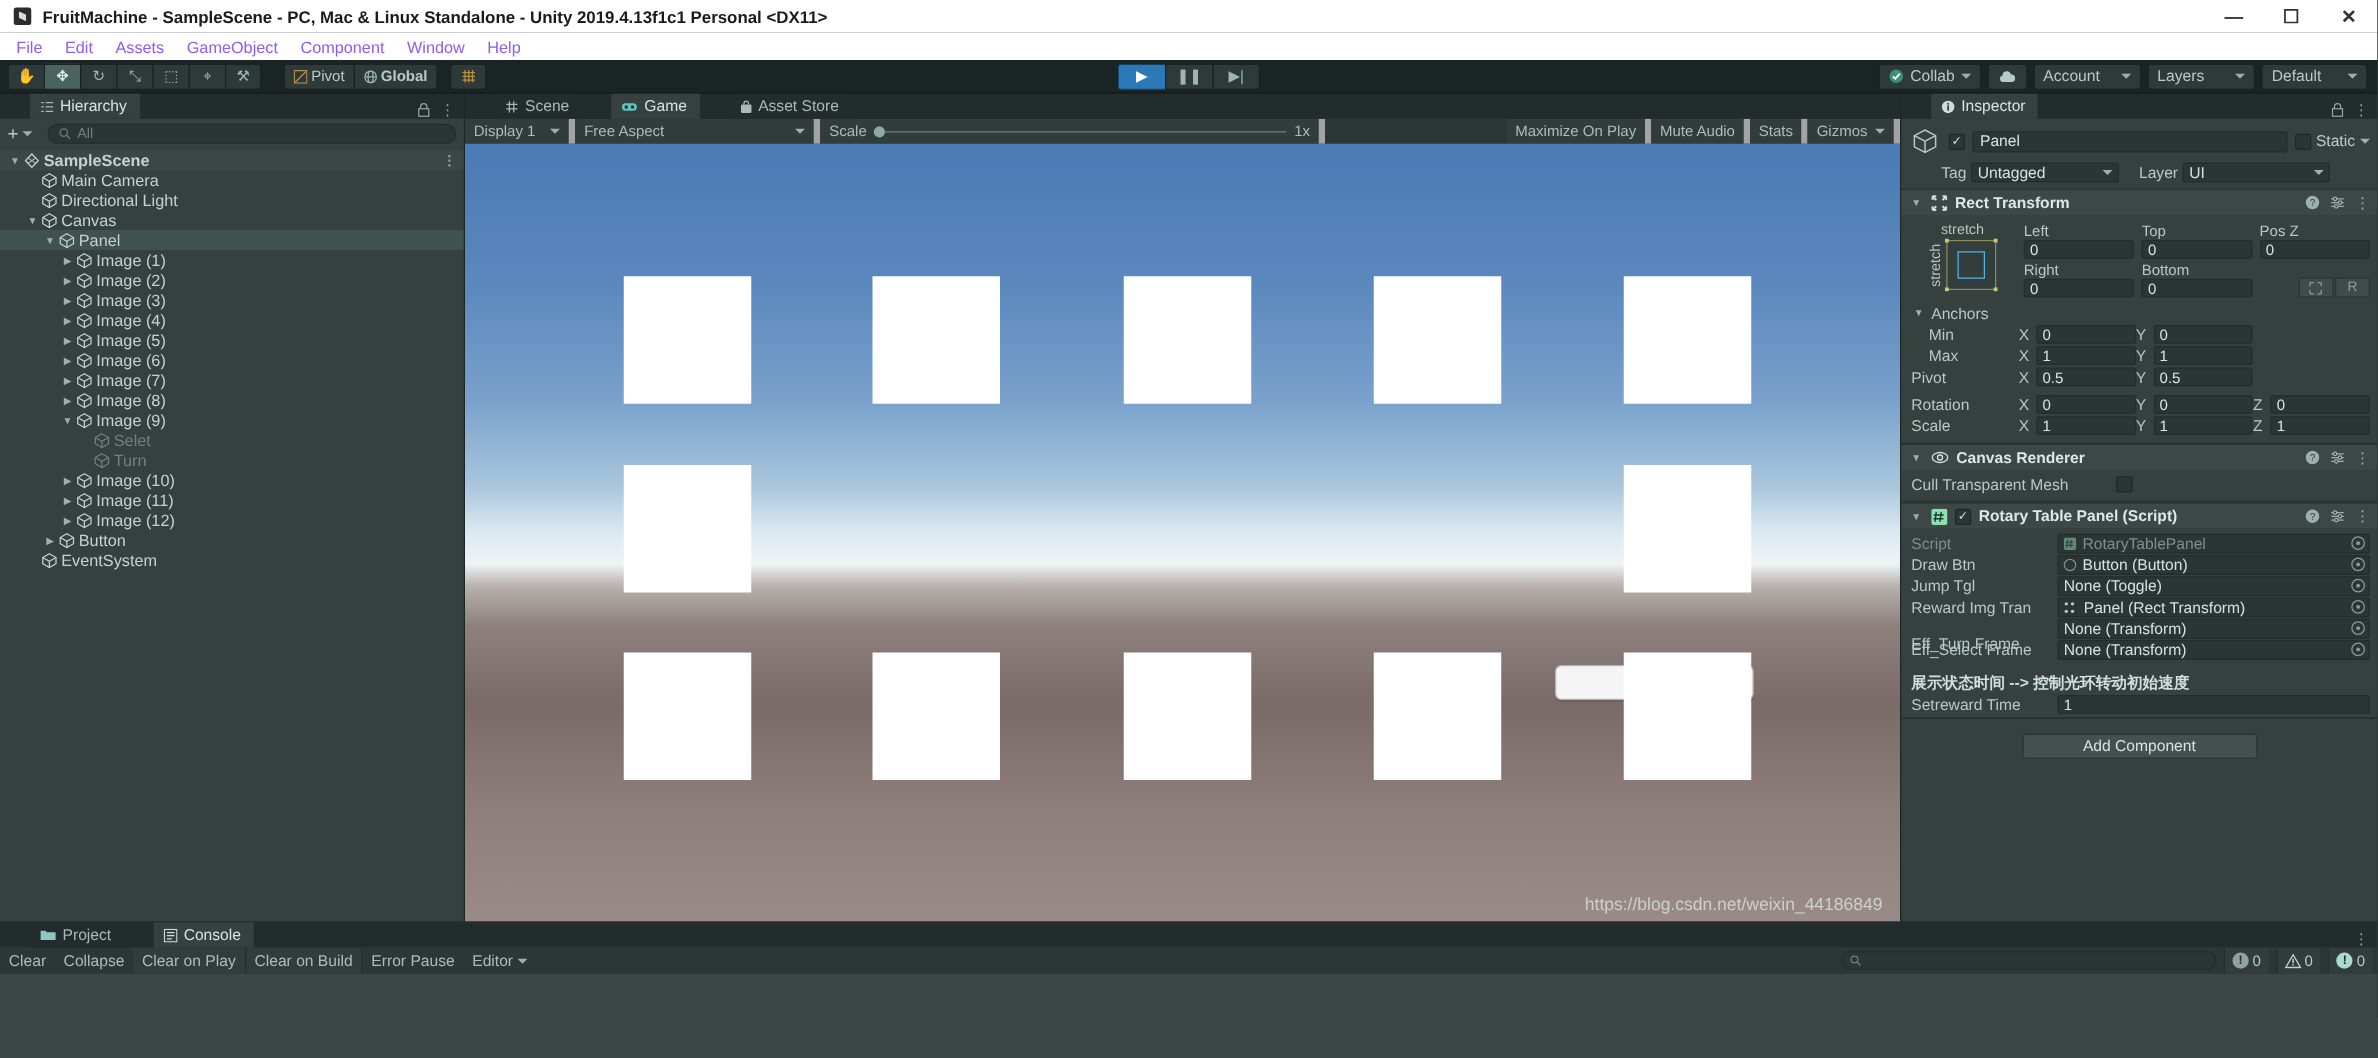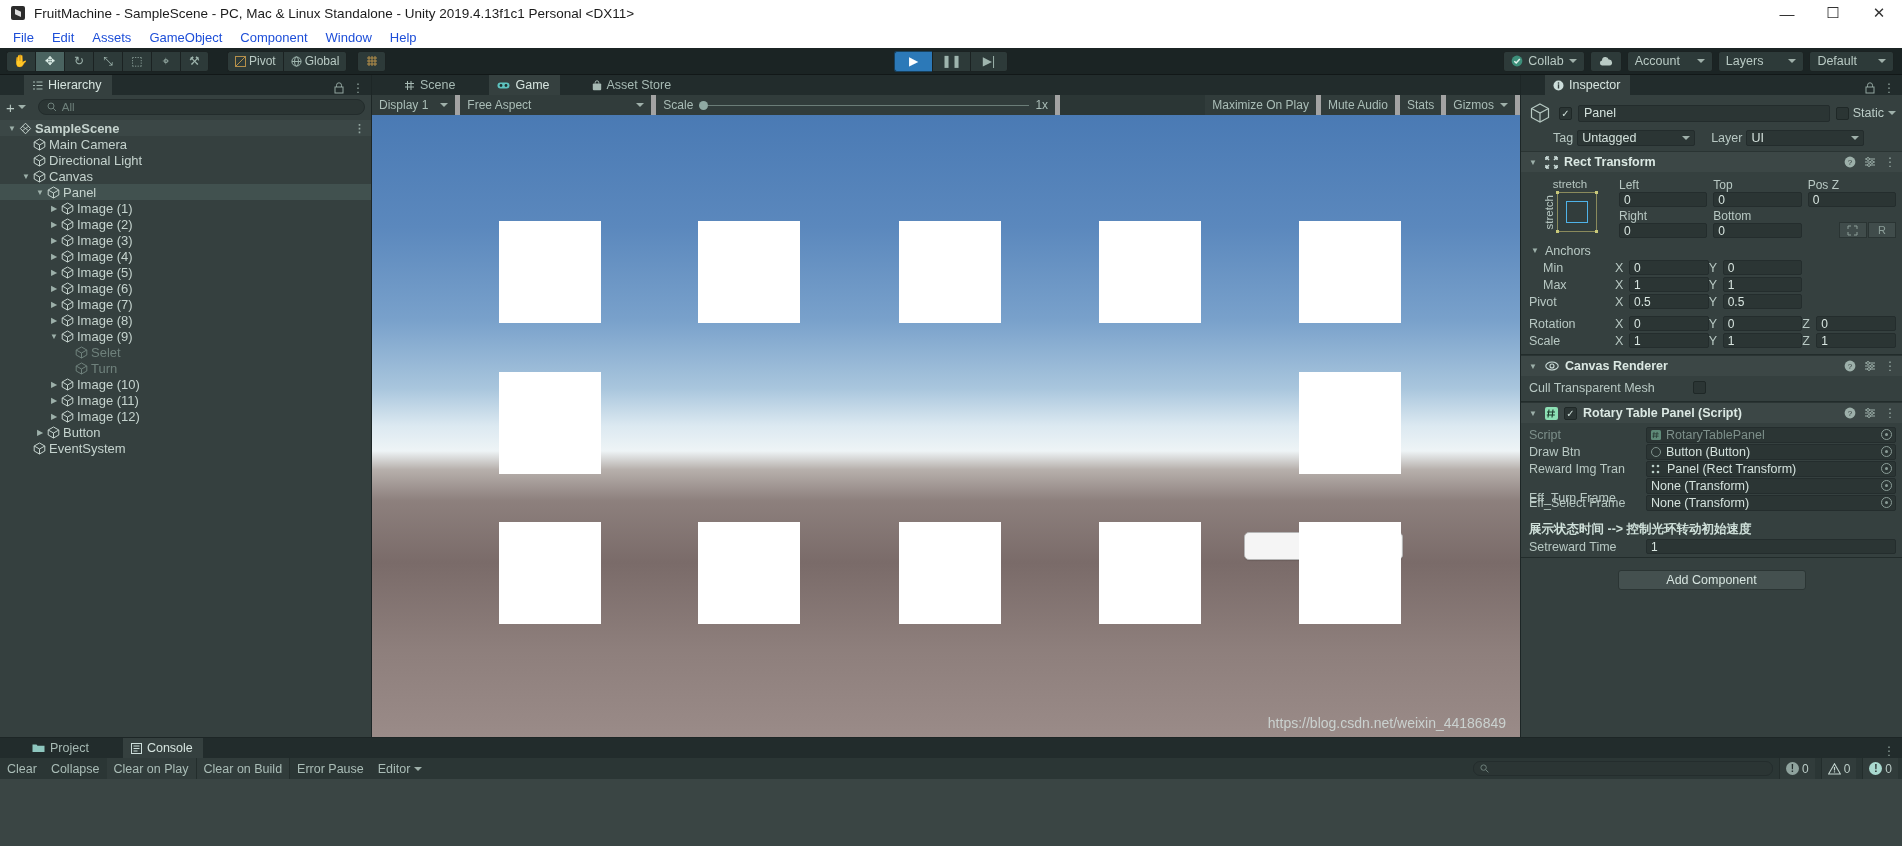--- a/index.html
+++ b/index.html
@@ -8,35 +8,35 @@
     font-family: "Liberation Sans", sans-serif;
     font-size: 14px;
     background:#2f3b3b;
     color:#c8d4d0;
     -webkit-font-smoothing:antialiased;
   }
 
   
   #titlebar{
     height:26px; background:#ffffff; color:#1b1b1b;
-    display:flex; align-items:center; font-size:13.5px;
+    display:flex; align-items:center; font-size:13.5px;font-weight:bold;
   }
   #titlebar .tb-icon{
     width:20px;height:16px;margin:0 6px 0 8px;display:flex;align-items:center;justify-content:center;
   }
   #titlebar .tb-icon .sq{width:14px;height:14px;background:#2b2b2b;border-radius:2px;position:relative;}
   #titlebar .tb-icon .sq::after{content:"";position:absolute;left:4px;top:3px;width:6px;height:8px;
      background:#dcdcdc;clip-path:polygon(0 0,100% 35%,100% 100%,0 65%);}
   #titlebar .tb-title{flex:1;}
   #titlebar .wbtns{display:flex;height:26px;}
   #titlebar .wbtn{width:46px;display:flex;align-items:center;justify-content:center;font-size:15px;color:#333;}
 
   
   #menubar{
-    height:22px;background:#ffffff;color:#1d4ed8;display:flex;align-items:center;
+    height:22px;background:#ffffff;color:#8b5cf6;display:flex;align-items:center;
     font-size:13px; padding-left:4px;
   }
   #menubar .mi{padding:2px 9px;}
 
   
   #toolbar{
     height:27px;background:#1b2424;display:flex;align-items:center;
     border-bottom:1px solid #121818; position:relative;
   }
   .tbtn{
@@ -247,21 +247,21 @@
   <div class="tgroup" style="margin-left:18px;">
     <div class="tbtn" style="padding:0 7px;">
       <span>
         <svg width="11" height="11" viewBox="0 0 11 11">
             <rect x="0.5" y="0.5" width="10" height="10" fill="none" stroke="#b58f4a"></rect>
             <path d="M1 10 L10 1" stroke="#b58f4a" fill="none"></path>
           </svg>
       </span>
       <span class="lbl">Pivot</span>
     </div>
-    <div class="tbtn lastofgroup" style="padding:0 7px;">
+    <div class="tbtn lastofgroup" style="padding:0 7px;font-weight:bold;">
       <span>
         <svg width="11" height="11" viewBox="0 0 11 11">
             <circle cx="5.5" cy="5.5" r="4.6" fill="none" stroke="#9fb5ae"></circle>
             <ellipse cx="5.5" cy="5.5" rx="2" ry="4.6" fill="none" stroke="#9fb5ae"></ellipse>
             <path d="M1 5.5 H10" stroke="#9fb5ae"></path>
           </svg>
       </span>
       <span class="lbl">Global</span>
     </div>
   </div>
@@ -960,20 +960,29 @@
               <span class="flabel" style="width: 113px; color: rgb(184, 200, 195);">Draw Btn</span>
               <div class="objfield">
                 <span class="dot"></span>
                 <span>Button (Button)</span>
                 <span class="picker">
                   <i></i>
                 </span>
               </div>
             </div>
             <div class="frow">
+              <span class="flabel" style="width: 113px; color: rgb(184, 200, 195);">Jump Tgl</span>
+              <div class="objfield">
+                <span>None (Toggle)</span>
+                <span class="picker">
+                  <i></i>
+                </span>
+              </div>
+            </div>
+            <div class="frow">
               <span class="flabel" style="width: 113px; color: rgb(184, 200, 195);">Reward Img Tran</span>
               <div class="objfield">
                 <span>
                   <svg width="11" height="10" viewBox="0 0 11 10">
                     <circle cx="2" cy="2" r="1.3" fill="#bcd0ca"></circle>
                     <circle cx="2" cy="8" r="1.3" fill="#bcd0ca"></circle>
                     <circle cx="7" cy="2" r="1.3" fill="#bcd0ca"></circle>
                     <circle cx="7" cy="8" r="1.3" fill="#bcd0ca"></circle>
                   </svg>
                 </span>

